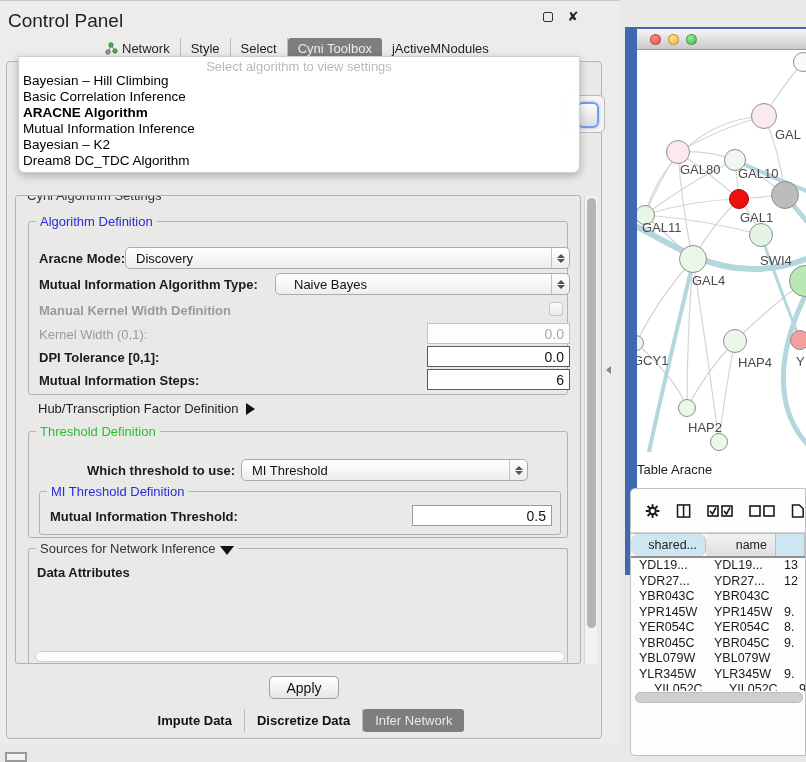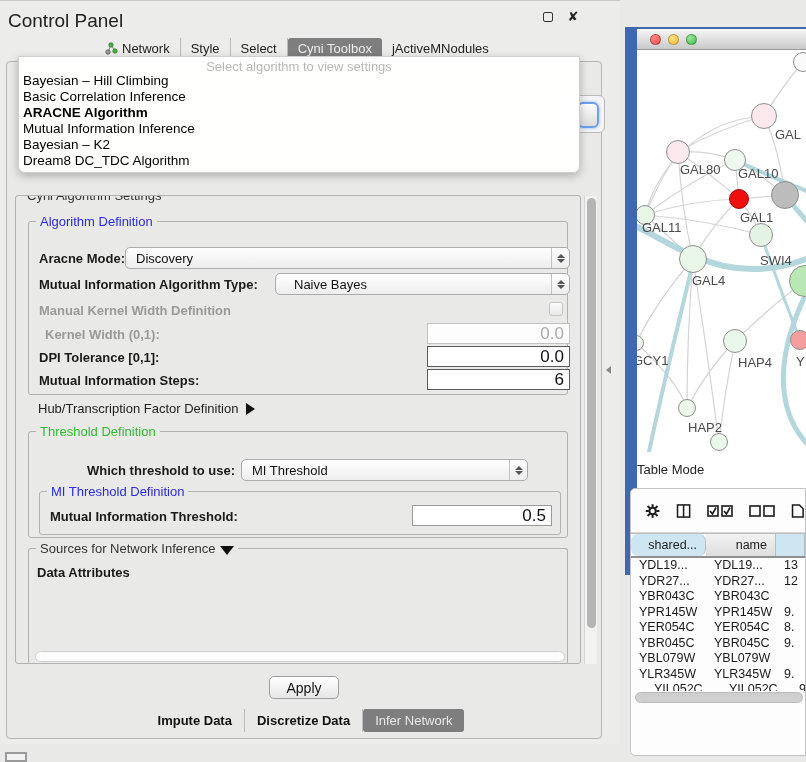--- a/index.html
+++ b/index.html
@@ -35,21 +35,21 @@
 
   .form-label { position:absolute; font-weight:bold; font-size:13px; color:#1a1a1a; }
   .form-label.disabled { color:#9a9a9a; }
 
   .combo { position:absolute; height:22px; border:1px solid #ababab; border-radius:5px; background:linear-gradient(#ffffff,#ededed); display:flex; align-items:center; }
   .combo .combo-text { flex:1; padding-left:10px; font-size:13px; color:#111; }
   .combo .stepper { width:18px; height:100%; border-left:1px solid #c3c3c3; display:flex; flex-direction:column; align-items:center; justify-content:center; gap:1px; }
   .stepper .up { width:0; height:0; border-left:4px solid transparent; border-right:4px solid transparent; border-bottom:4px solid #555; }
   .stepper .down { width:0; height:0; border-left:4px solid transparent; border-right:4px solid transparent; border-top:4px solid #555; }
 
-  input.field { position:absolute; height:21px; border:1px solid #5a5a5a; background:#fff; text-align:right; padding-right:5px; font-size:17px; font-family:"Liberation Sans",sans-serif; color:#111; }
+  input.field { position:absolute; height:21px; border:1px solid #5a5a5a; background:#fff; text-align:right; padding-right:5px; font-size:14px; font-family:"Liberation Sans",sans-serif; color:#111; }
   input.field.disabled { border:1px solid #c2c2c2; color:#ababab; background:#fdfdfd; }
 
   .checkbox { position:absolute; width:14px; height:14px; border:1px solid #c6c6c6; border-radius:3px; background:linear-gradient(#fcfcfc,#e9e9e9); }
 
   .expander { position:absolute; font-size:13px; color:#222; }
   .expander .arrow-right { display:inline-block; width:0; height:0; border-top:6px solid transparent; border-bottom:6px solid transparent; border-left:9px solid #111; margin-left:8px; vertical-align:-2px; }
   .arrow-down-sm { display:inline-block; width:0; height:0; border-left:7px solid transparent; border-right:7px solid transparent; border-top:9px solid #111; vertical-align:-2px; margin-left:4px; }
 
   .attr-list { position:absolute; background:#fff; border:1px solid #c9c9c9; overflow:hidden; }
   .attr-item { height:15px; line-height:15px; padding-left:6px; font-size:12.5px; background:#3e6fc9; color:#fff; }
@@ -171,21 +171,21 @@
           <span class="combo-text">Naive Bayes</span>
           <span class="stepper">
               <span class="up"></span>
               <span class="down"></span>
             </span>
         </div>
 
         <span class="form-label disabled" style="left:10px; top:81px;">Manual Kernel Width Definition</span>
         <span class="checkbox" style="left:520px; top:80px;"></span>
 
-        <span class="form-label disabled" style="left:16px; top:105px; font-weight:bold;">Kernel Width (0,1):</span>
+        <span class="form-label disabled" style="left:10px; top:105px; font-weight:normal;">Kernel Width (0,1):</span>
         <input class="field disabled" style="left: 398px; top: 101px; width: 143px;" disabled="" value="0.0">
 
         <span class="form-label" style="left:10px; top:128px;">DPI Tolerance [0,1]:</span>
         <input class="field" style="left: 398px; top: 124px; width: 143px;" value="0.0">
 
         <span class="form-label" style="left:10px; top:151px;">Mutual Information Steps:</span>
         <input class="field" style="left: 398px; top: 147px; width: 143px;" value="6">
       </div>
 
       <div class="expander" style="left:22px; top:205px;text-align:center;">
@@ -314,21 +314,21 @@
       <span class="node-label" style="left:55px;  top:223px;">GAL4</span>
       <span class="node-label" style="left:-4px;  top:303px;">GCY1</span>
       <span class="node-label" style="left:101px; top:305px;">HAP4</span>
       <span class="node-label" style="left:159px; top:304px;">Y</span>
       <span class="node-label" style="left:51px;  top:370px;">HAP2</span>
     </div>
   </div>
 </section>
 
 <div id="table-panel-title">
-  <span>Table Mode</span>
+  <span>Table Aracne</span>
 </div>
 
 <section id="table-panel">
   <div class="tp-toolbar">
     <svg width="20" height="20" viewBox="0 0 20 20">
       <circle cx="10" cy="10" r="4.2" fill="none" stroke="#1a1a1a" stroke-width="2.6"></circle>
       <g stroke="#1a1a1a" stroke-width="2.6">
         <line x1="10" y1="1" x2="10" y2="5"></line>
           <line x1="10" y1="15" x2="10" y2="19"></line>
         <line x1="1" y1="10" x2="5" y2="10"></line>

